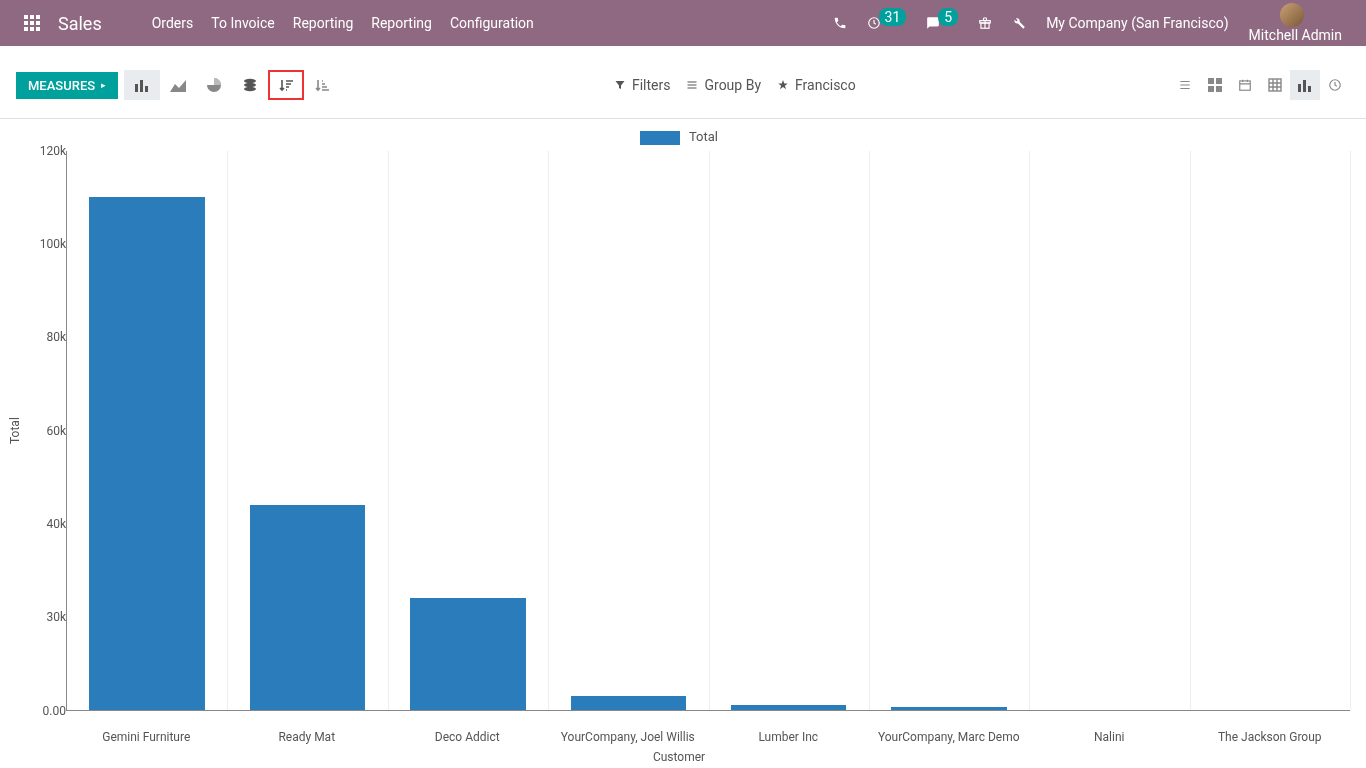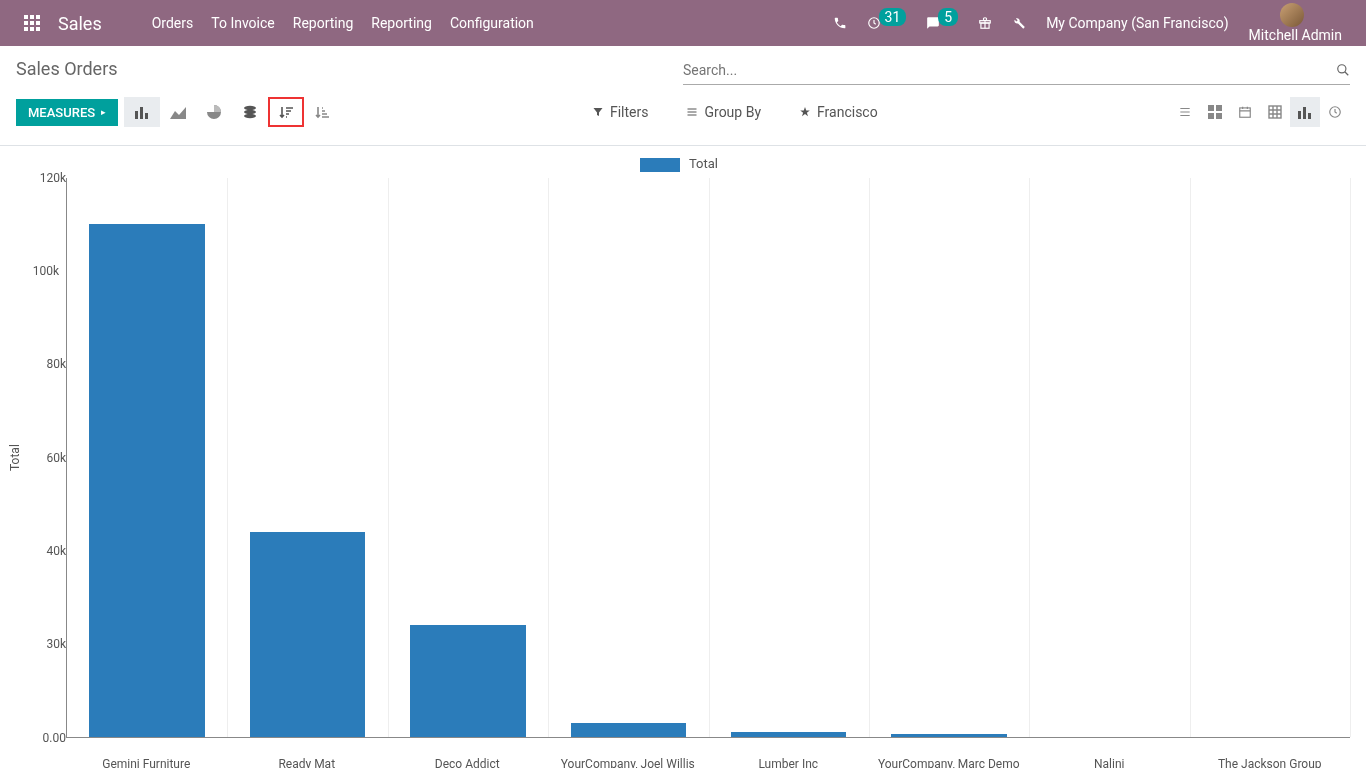--- a/index.html
+++ b/index.html
@@ -24,21 +24,21 @@
 .search-wrap { flex: 1; display: flex; align-items: center; border-bottom: 1px solid #aaa; padding-bottom: 2px; }
 .search-input { flex: 1; border: none; outline: none; font-size: 14px; color: #666; padding: 4px 0; }
 .search-icon { color: #666; }
 .cp-row2 { display: flex; align-items: center; margin-top: 12px; margin-bottom: 18px; }
 .btn-measures { background: #00a09d; color: #fff; border: none; padding: 6px 12px; font-size: 13px; font-weight: 500; display: inline-flex; align-items: center; gap: 6px; cursor: pointer; }
 .btn-measures .caret { font-size: 9px; }
 .toolbar-btns { display: inline-flex; margin-left: 6px; gap: 0; }
 .icon-btn { width: 36px; height: 30px; border: 1px solid transparent; background: transparent; display: inline-flex; align-items: center; justify-content: center; color: #666; cursor: pointer; font-size: 14px; }
 .icon-btn.active-grey { background: #e9ecef; }
 .icon-btn.red-hl { border: 2px solid #e33; }
-.middle-tools { margin-left: auto; display: flex; gap: 38px; color: #555; font-size: 14px; margin-right: 40px; }
+.middle-tools { margin-left: auto; display: flex; gap: 16px; color: #555; font-size: 14px; margin-right: 40px; }
 .middle-tools .tool { display: inline-flex; align-items: center; gap: 6px; cursor: pointer; }
 .view-switcher { display: inline-flex; gap: 0; margin-left: auto; }
 .view-switcher .icon-btn { width: 30px; }
 .cp-border { border-bottom: 1px solid #dee2e6; }
 
 
 .chart-area { padding: 10px 16px 8px 8px; position: relative; }
 .legend { text-align: center; font-size: 13px; color: #555; margin-bottom: 6px; }
 .legend-swatch { display: inline-block; width: 40px; height: 14px; background: #2b7cba; vertical-align: middle; margin-right: 6px; }
 .plot-wrap { display: flex; height: 560px; }
@@ -112,32 +112,20 @@
     </span>
     <span>My Company (San Francisco)</span>
     <span style="display:inline-flex;align-items:center;flex-direction:column;">
       <span class="avatar"></span>
       <span>Mitchell Admin</span>
     </span>
   </div>
 </div>
 
 <div class="control-panel">
-  <div class="cp-row1">
-    <div class="page-title">Sales Orders</div>
-    <div class="search-wrap">
-      <input class="search-input" placeholder="Search..." style="">
-      <span class="search-icon">
-        <svg width="14" height="14" viewBox="0 0 24 24" fill="none" stroke="#666" stroke-width="2">
-            <circle cx="10" cy="10" r="7"></circle>
-            <path d="M21 21l-6-6"></path>
-          </svg>
-      </span>
-    </div>
-  </div>
   <div class="cp-row2">
     <button class="btn-measures">
       <span>MEASURES</span>
       <span class="caret">▸</span>
     </button>
     <div class="toolbar-btns">
       <button class="icon-btn active-grey">
           <svg width="16" height="14" viewBox="0 0 16 14" fill="#555">
             <rect x="1" y="6" width="3" height="8"></rect>
             <rect x="6" y="2" width="3" height="12"></rect>
@@ -245,21 +233,21 @@
     <span>Total</span>
   </div>
   <div class="plot-wrap">
     <div class="ylabel">Total</div>
     <div class="yaxis" id="yaxis">
         <div class="ytick" style="bottom: 0%; transform: translateY(50%);">0.00</div>
         <div class="ytick" style="bottom: 16.6667%; transform: translateY(50%);">30k</div>
         <div class="ytick" style="bottom: 33.3333%; transform: translateY(50%);">40k</div>
         <div class="ytick" style="bottom: 50%; transform: translateY(50%); text-align: right;">60k</div>
         <div class="ytick" style="bottom: 66.6667%; transform: translateY(50%);">80k</div>
-        <div class="ytick" style="bottom: 83.3333%; transform: translateY(50%); text-align: center;">100k</div>
+        <div class="ytick" style="bottom: 83.3333%; transform: translateY(50%);">100k</div>
         <div class="ytick" style="bottom: 100%; transform: translateY(50%);">120k</div>
       </div>
     <div class="plot" id="plot">
         <div class="grid-v" style="left: 12.5%;"></div>
         <div class="grid-v" style="left: 25%;"></div>
         <div class="grid-v" style="left: 37.5%;"></div>
         <div class="grid-v" style="left: 50%;"></div>
         <div class="grid-v" style="left: 62.5%;"></div>
         <div class="grid-v" style="left: 75%;"></div>
         <div class="grid-v" style="left: 87.5%;"></div>

